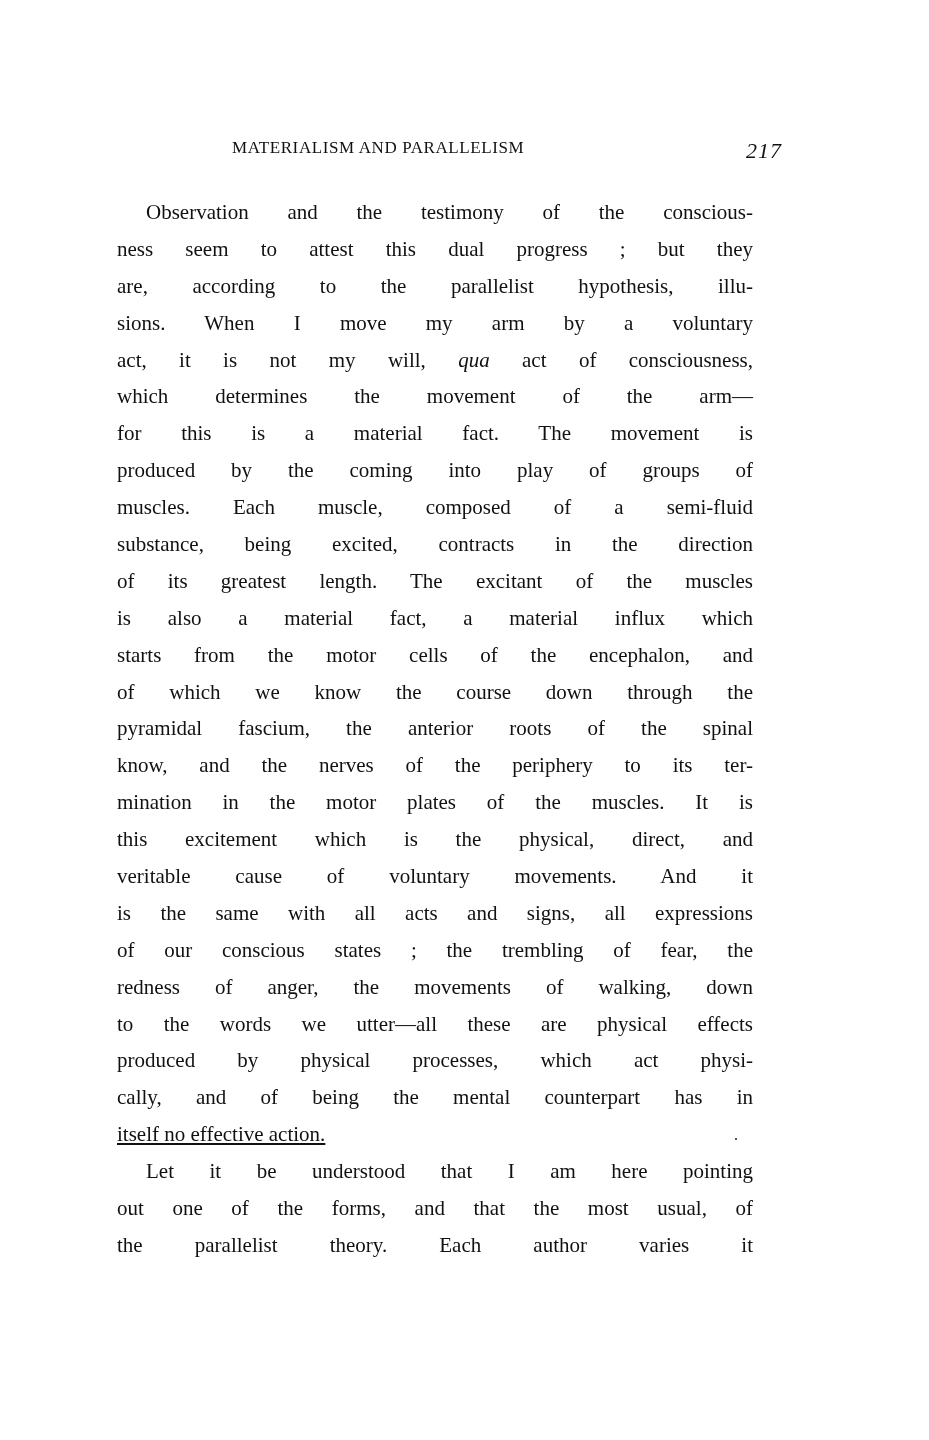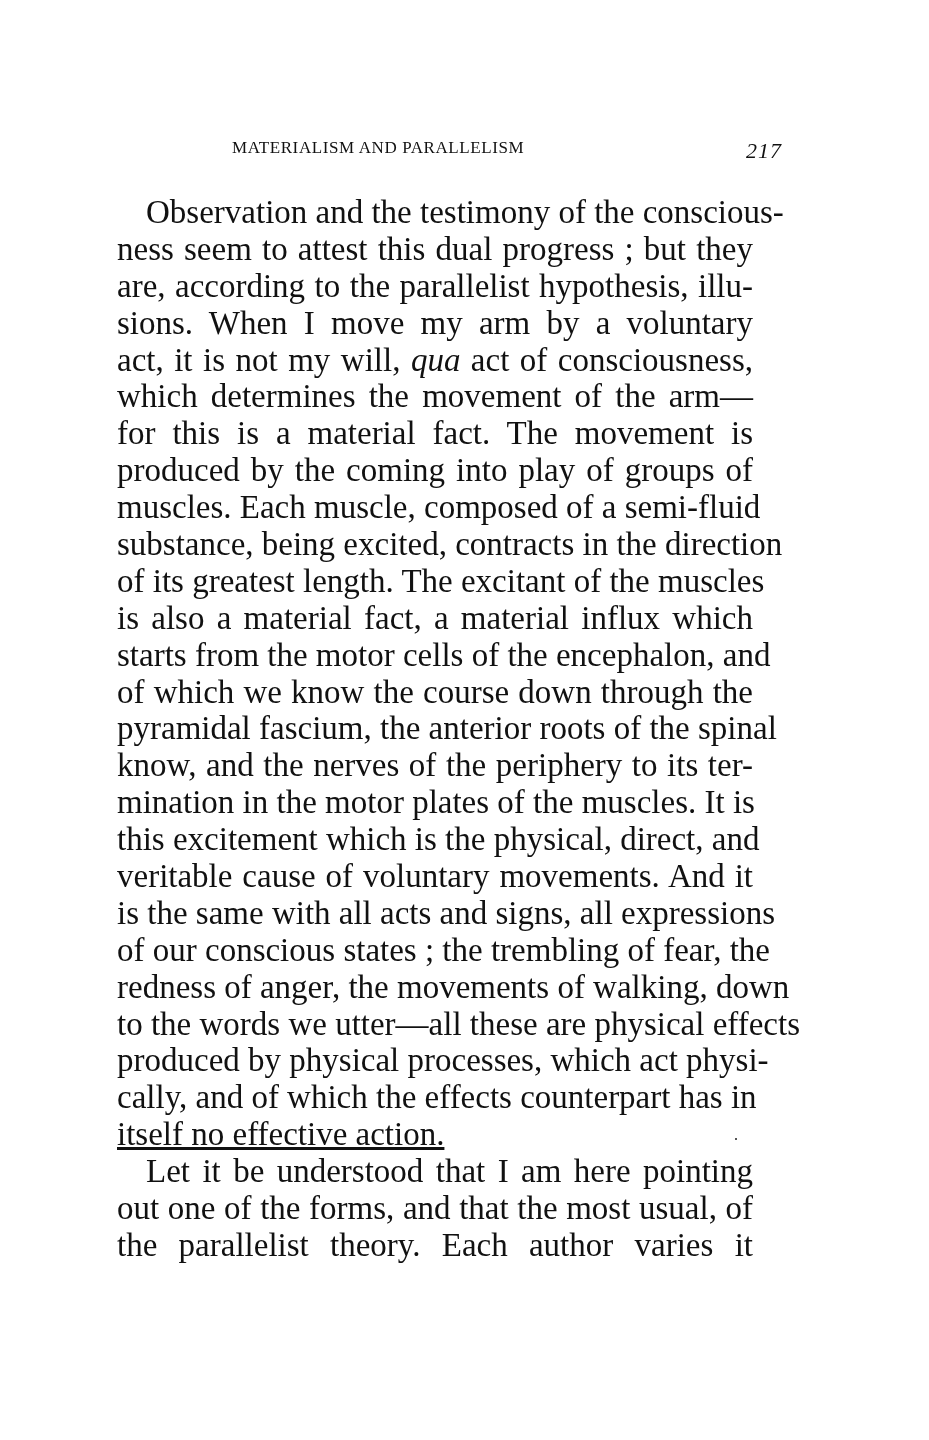--- a/index.html
+++ b/index.html
@@ -50,21 +50,21 @@
   .text-block {
     position: absolute;
     left: 117px;
     top: 194px;
     width: 636px;
   }
   .line {
     display: block;
     height: 36.9px;
     line-height: 36.9px;
-    font-size: 33px;
+    font-size: 21px;
     text-align: justify;
     text-align-last: justify;
     white-space: nowrap;
     overflow: visible;
   }
   .line.indent {
     padding-left: 29px;
   }
   .line.last {
     text-align-last: left;
@@ -124,21 +124,21 @@
       <div class="line"><span class="inner">pyramidal fascium, the anterior roots of the spinal</span></div>
       <div class="line"><span class="inner">know, and the nerves of the periphery to its ter-</span></div>
       <div class="line"><span class="inner">mination in the motor plates of the muscles. It is</span></div>
       <div class="line"><span class="inner">this excitement which is the physical, direct, and</span></div>
       <div class="line"><span class="inner">veritable cause of voluntary movements. And it</span></div>
       <div class="line"><span class="inner">is the same with all acts and signs, all expressions</span></div>
       <div class="line"><span class="inner">of our conscious states ; the trembling of fear, the</span></div>
       <div class="line"><span class="inner">redness of anger, the movements of walking, down</span></div>
       <div class="line"><span class="inner">to the words we utter—all these are physical effects</span></div>
       <div class="line"><span class="inner">produced by physical processes, which act physi-</span></div>
-      <div class="line"><span class="inner">cally, and of which the effects counterpart has in</span></div>
+      <div class="line"><span class="inner">cally, and of being the mental counterpart has in</span></div>
       <div class="line last"><span class="inner">itself no effective action.</span></div>
     </div>
 
     <div class="paragraph">
       <div class="line indent"><span class="inner">Let it be understood that I am here pointing</span></div>
       <div class="line"><span class="inner">out one of the forms, and that the most usual, of</span></div>
       <div class="line"><span class="inner">the parallelist theory. Each author varies it</span></div>
     </div>
   </div>
 

